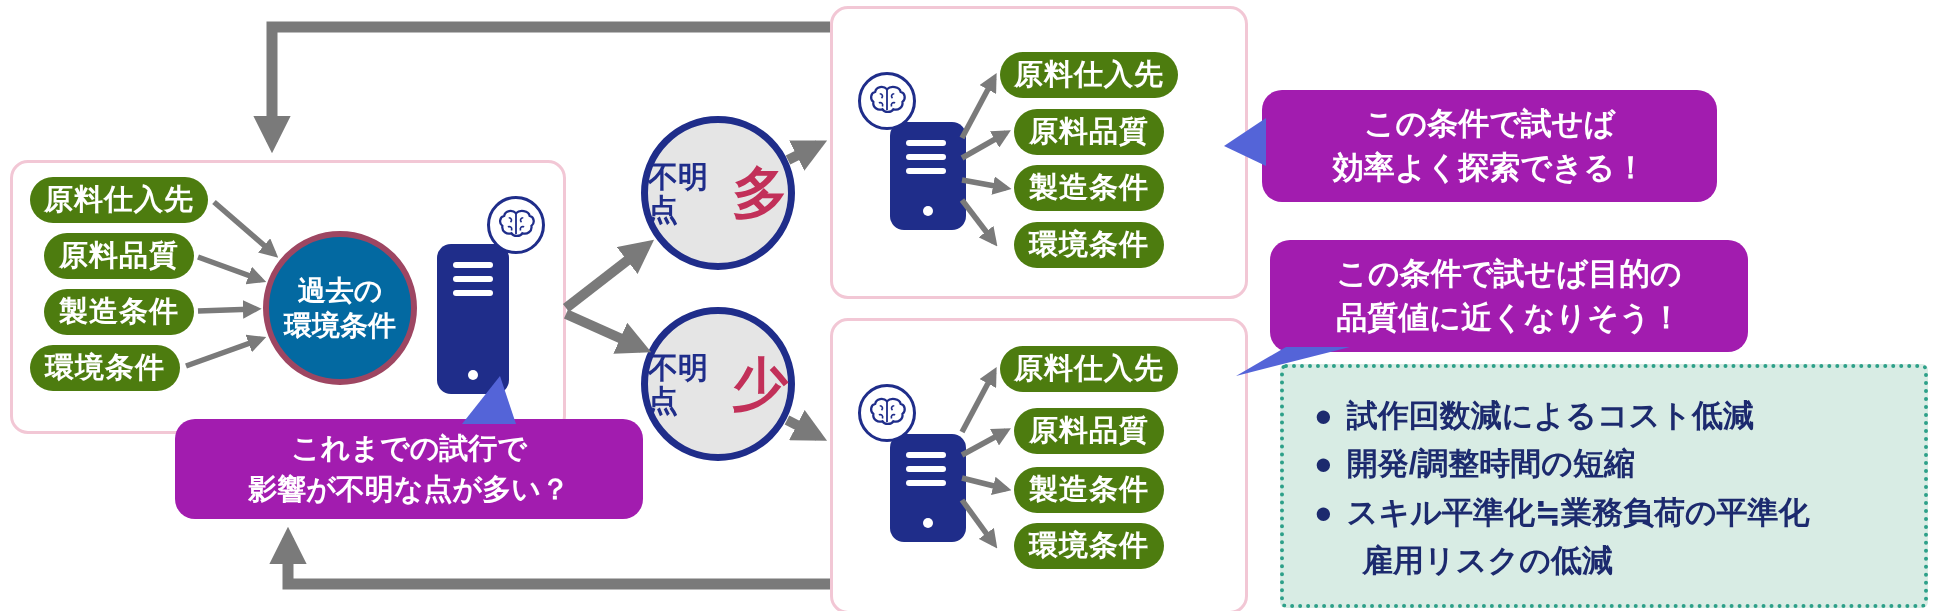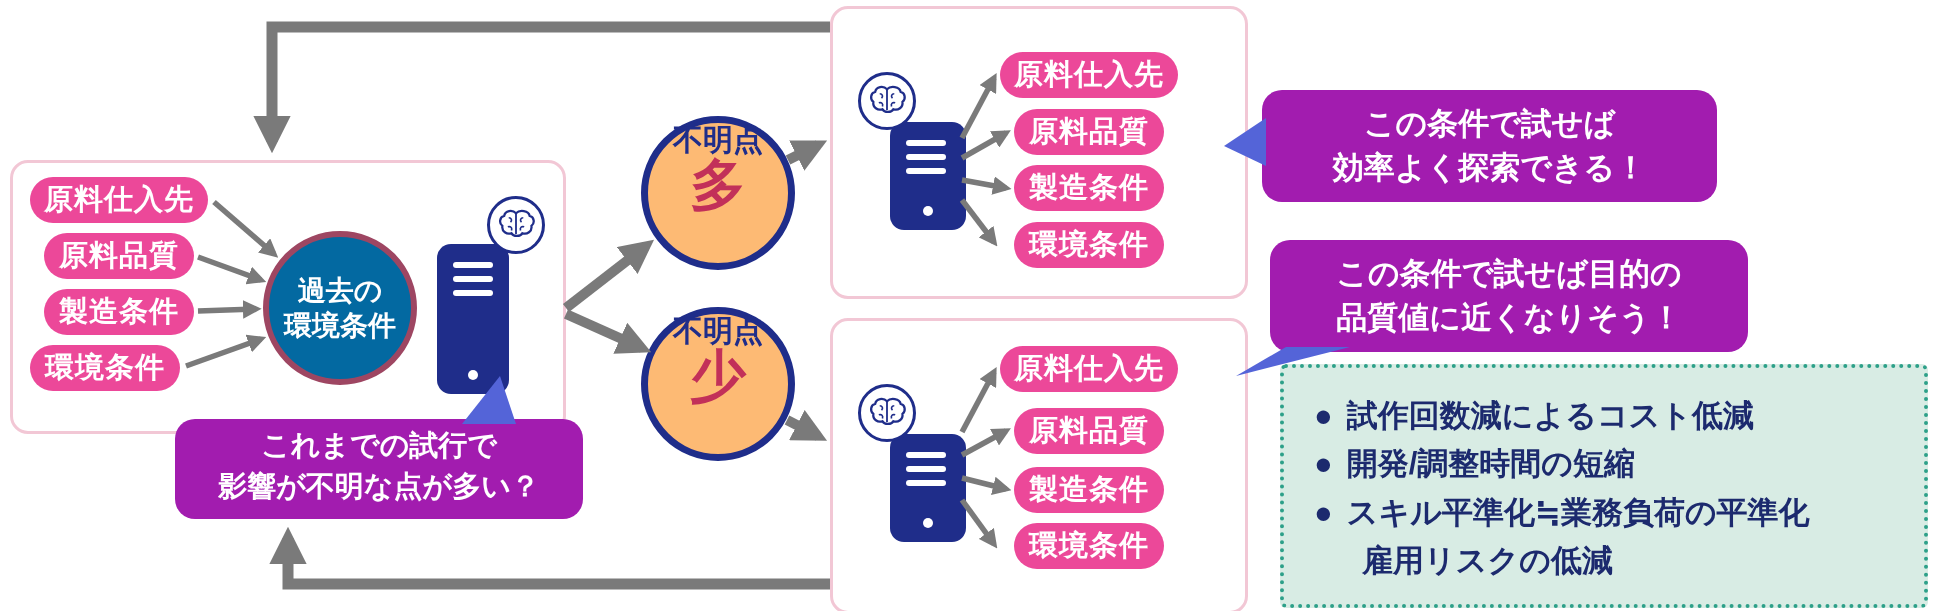--- a/index.html
+++ b/index.html
@@ -6,48 +6,48 @@
   .stage{
     position:relative;width:1950px;height:611px;background:#ffffff;overflow:hidden;
     font-family:"Liberation Sans","DejaVu Sans",sans-serif;
   }
   .frame{position:absolute;background:#fff;border:3px solid #f2c7d5;border-radius:18px;z-index:1;}
   #left-box{left:10px;top:160px;width:550px;height:268px;}
   #explore-panel{left:830px;top:6px;width:412px;height:287px;}
   #optimize-panel{left:830px;top:318px;width:412px;height:290px;}
 
   .pill{
-    position:absolute;background:#ec4899;color:#fff;font-weight:700;font-size:29px;
+    position:absolute;background:#4d7c0f;color:#fff;font-weight:700;font-size:29px;
     height:46px;border-radius:24px;display:flex;align-items:center;justify-content:center;
     z-index:2;letter-spacing:1px;
   }
 
   .result-circle{
     position:absolute;left:263px;top:231px;width:142px;height:142px;border-radius:50%;
     background:#0369a1;border:6px solid #9e4662;color:#fff;display:flex;flex-direction:column;
     align-items:center;justify-content:center;font-weight:700;font-size:28px;line-height:1.25;
     z-index:2;text-align:center;
   }
 
   .branch-circle{
-    position:absolute;width:140px;height:140px;border-radius:50%;background:#fdba74;
-    border:7px solid #1f2d8a;display:flex;flex-direction:column;align-items:center;
+    position:absolute;width:140px;height:140px;border-radius:50%;background:#e5e5e5;
+    border:7px solid #1f2d8a;display:flex;flex-direction:row;align-items:center;
     justify-content:flex-start;z-index:2;
   }
   #branch-many{left:641px;top:116px;}
   #branch-few{left:641px;top:307px;}
   .branch-label{font-size:30px;font-weight:700;color:#1f2d8a;line-height:1.1;}
   .branch-value{font-size:56px;font-weight:700;color:#c23059;line-height:1.05;}
 
   .bubble{
     position:absolute;background:#a21caf;color:#fff;font-weight:700;border-radius:20px;
     display:flex;flex-direction:column;align-items:center;justify-content:center;
     text-align:left;z-index:3;
   }
-  #q-bubble{left:175px;top:419px;width:408px;height:100px;font-size:29px;line-height:1.4;font-family:Liberation Mono, monospace;}
+  #q-bubble{left:175px;top:419px;width:468px;height:100px;font-size:29px;line-height:1.4;}
   #explore-bubble{left:1262px;top:90px;width:455px;height:112px;font-size:31px;line-height:1.42;}
   #optimize-bubble{left:1262px;top:240px;width:478px;height:112px;font-size:31px;line-height:1.42;margin-left:8px;}
 
   .benefits{
     position:absolute;left:1280px;top:364px;width:648px;height:244px;background:#d8ece4;
     border:4px dotted #2da089;border-radius:6px;box-sizing:border-box;padding:24px 30px;
     color:#1c2a6e;font-size:31px;font-weight:700;z-index:2;
   }
   .benefit-row{display:flex;gap:14px;line-height:1.56;align-items:baseline;}
   .benefit-cont{padding-left:48px;line-height:1.56;}

